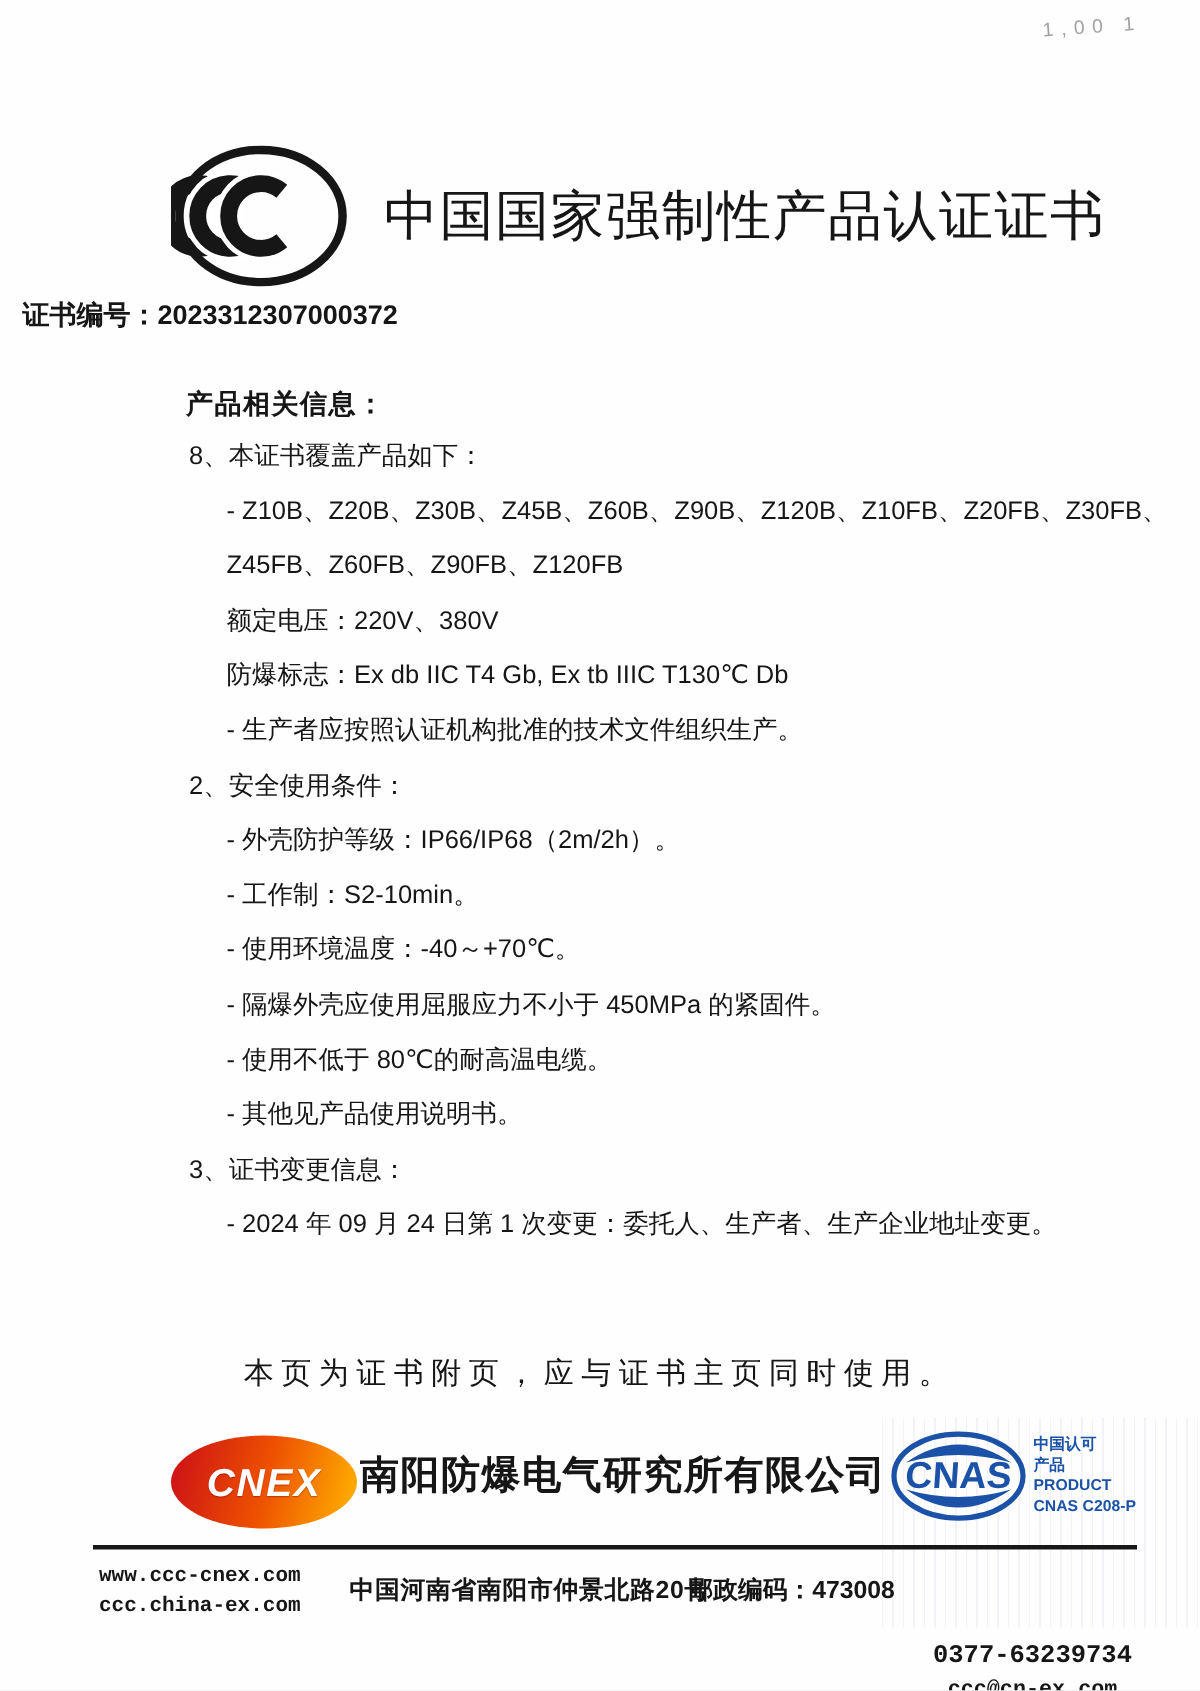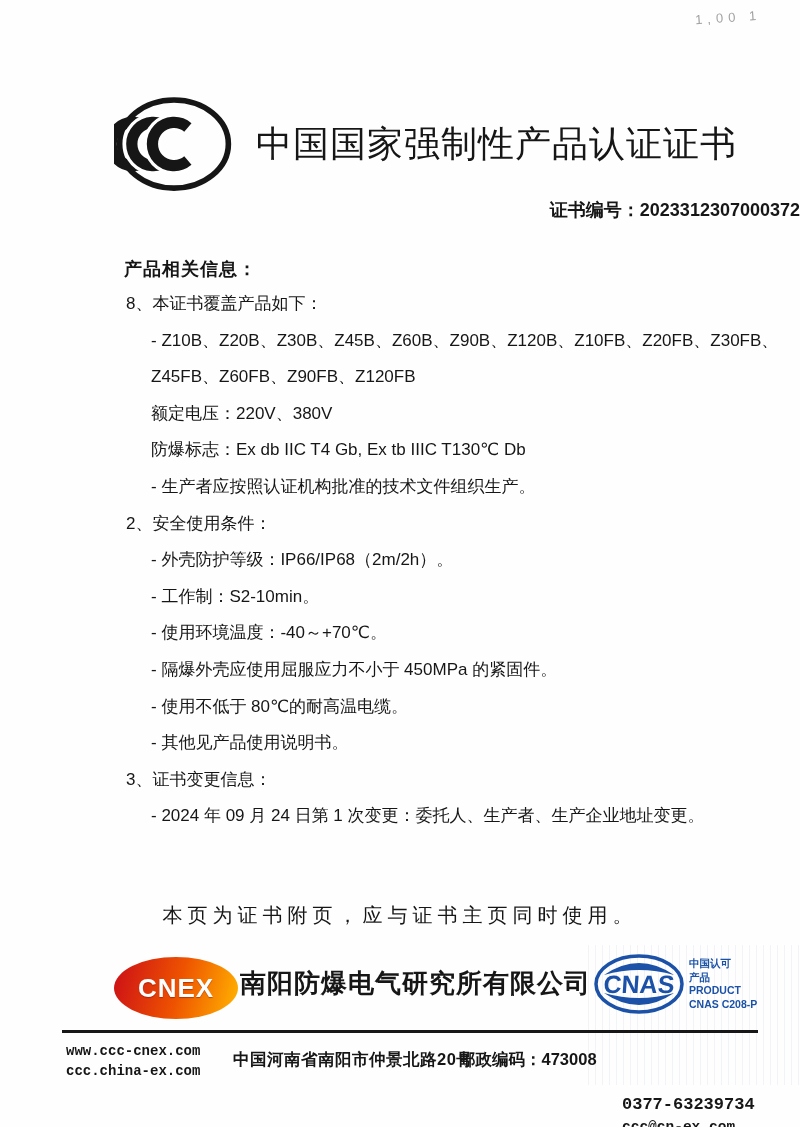--- a/index.html
+++ b/index.html
@@ -21,43 +21,43 @@
   
   .header{position:absolute;top:94px;left:114px;display:flex;align-items:center;}
   .ccc-logo{width:120px;height:100px;flex:0 0 auto;}
   .title{
     margin-left:22px;
     font-size:36px;font-weight:500;letter-spacing:1px;
     white-space:nowrap;
   }
   
   .certblock{
-    position:absolute;top:192px;left:4px;right:0;
-    text-align:right;font-weight:bold;font-size:18px;line-height:37px;
+    position:absolute;top:192px;left:15px;right:0;
+    text-align:left;font-weight:bold;font-size:18px;line-height:37px;
   }
   
   .body{position:absolute;top:257px;left:124px;right:40px;}
   .section-title{font-size:18px;font-weight:bold;letter-spacing:1px;margin-bottom:5px;}
   .bline{font-size:17px;line-height:36.6px;white-space:nowrap;font-weight:500;}
   .lv1{margin-left:2px;}
   .lv2{margin-left:27px;}
   
   .notice{
     position:absolute;top:902px;left:0;right:0;
     text-align:center;font-size:20px;letter-spacing:5px;font-weight:500;
   }
   
   .cnex{
     position:absolute;left:114px;top:957px;
     width:124px;height:62px;border-radius:50%;
     background:linear-gradient(105deg,#cf1515 6%,#ee5300 52%,#ffae00 96%);
     display:flex;align-items:center;justify-content:center;
   }
   .cnex-text{
-    color:#fff;font-size:26px;font-weight:bold;
+    color:#fff;font-size:26px;font-weight:bold;font-style:italic;
     letter-spacing:1px;text-shadow:0 1px 1px rgba(120,0,0,.45);
   }
   .company{
     position:absolute;left:240px;top:966px;
     font-size:26px;font-weight:600;letter-spacing:1px;white-space:nowrap;
   }
   .cnas{position:absolute;left:594px;top:952px;display:flex;align-items:center;}
   .cnas-mark{position:relative;width:90px;height:64px;flex:0 0 auto;}
   .cnas-mark svg{position:absolute;left:0;top:0;}
   .cnas-text{
@@ -68,21 +68,21 @@
   .cnas-caption{margin-left:5px;color:#1b52a8;font-size:10.5px;line-height:13.5px;white-space:nowrap;}
   .cnas-caption .b{font-weight:bold;}
   
   .streaks{
     position:absolute;left:588px;top:945px;width:212px;height:140px;
     background:repeating-linear-gradient(90deg,rgba(70,100,160,.14) 0 1px,transparent 1px 7px);
     opacity:.5;pointer-events:none;
   }
   
   .rule{position:absolute;left:62px;right:42px;top:1030px;height:3px;background:#171717;}
-  .mono{font-family:"Liberation Mono","DejaVu Sans Mono",monospace;}
+  .mono{font-family:"Liberation Mono","DejaVu Sans Mono",monospace;text-align:center;}
   .websites{position:absolute;left:66px;top:1041px;font-size:14px;line-height:20px;font-weight:bold;}
   .address{position:absolute;left:233px;top:1049px;font-size:16.5px;font-weight:bold;letter-spacing:.5px;}
   .postal{position:absolute;left:459px;top:1049px;font-size:16.5px;font-weight:bold;}
   .contact{position:absolute;left:622px;top:1094px;line-height:22px;}
   .phone{font-size:17px;font-weight:bold;}
   .email{font-size:14.5px;font-weight:bold;}
 </style>
 </head>
 <body>
 

